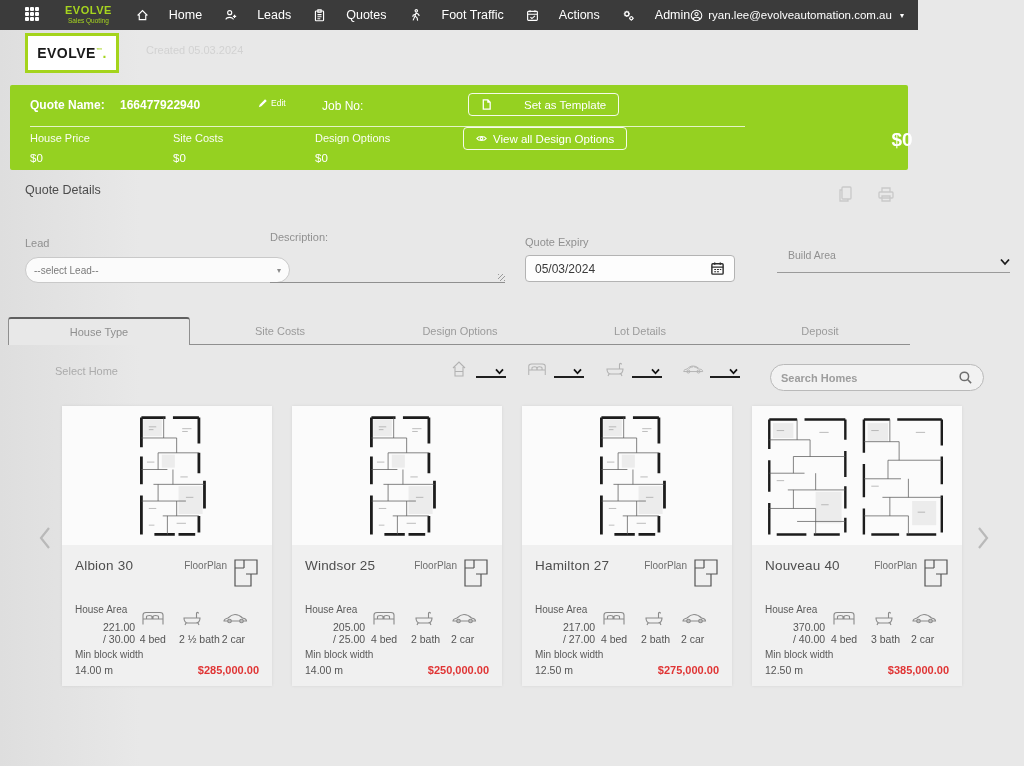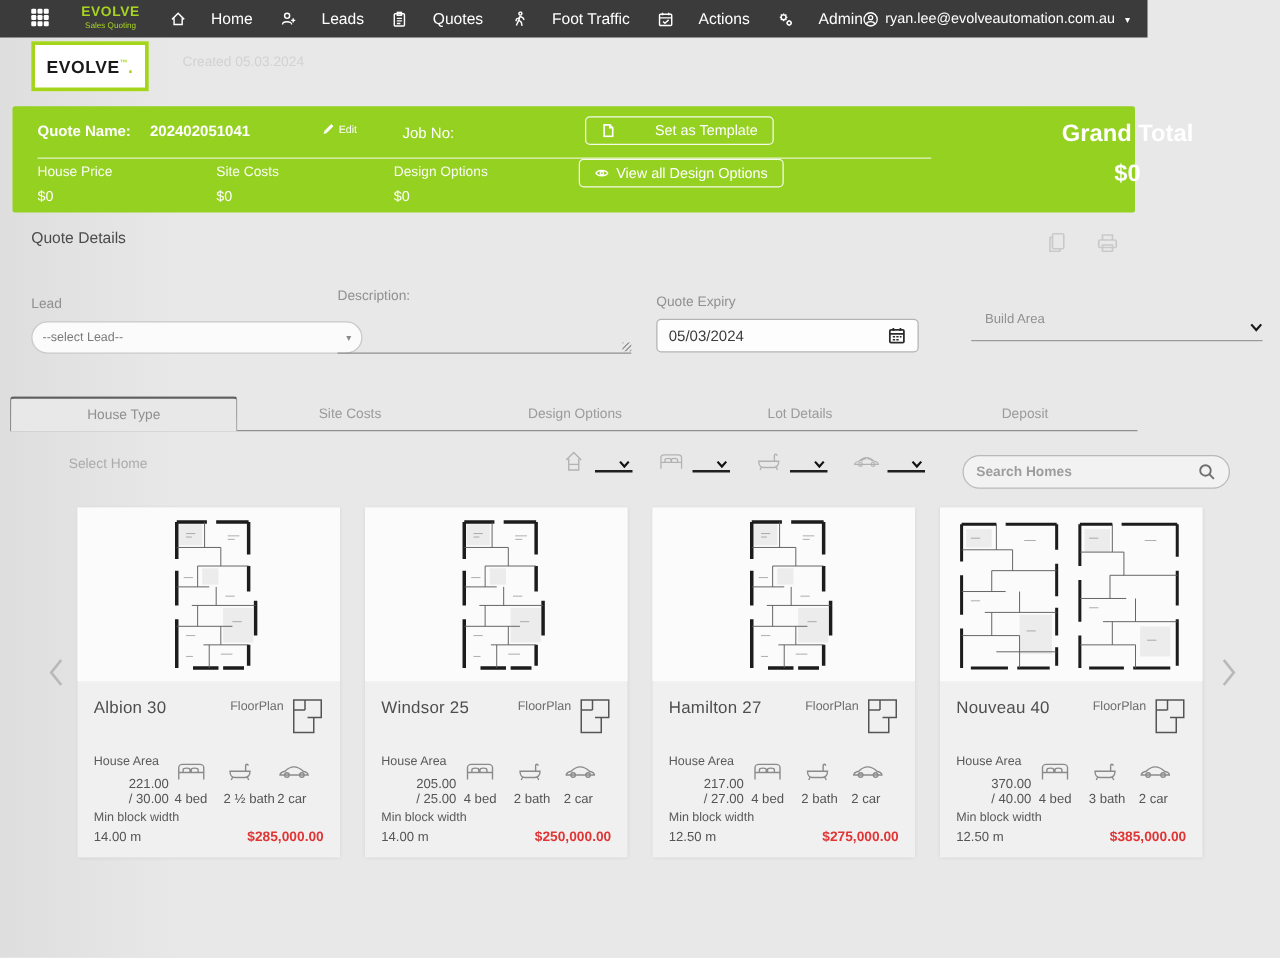--- a/index.html
+++ b/index.html
@@ -221,21 +221,21 @@
     </div>
   </div>
 
   <div class="logo-box">
     <div class="logo-text"><span>EVOLVE</span><sup>™</sup><span class="dot">.</span></div>
   </div>
   <div class="created">Created 05.03.2024</div>
 
   <div class="banner">
     <div class="bn b-label" style="left:20px;top:13px;">Quote Name:</div>
-    <div class="bn b-label" style="left:110px;top:13px;">202402051041</div>
+    <div class="bn b-label" style="left:110px;top:13px;">166477922940</div>
     <div class="bn edit-chip" style="left:248px;top:13px;">
       <svg viewBox="0 0 12 12">
           <path d="M1 11 L2 8 L8.5 1.5 L10.5 3.5 L4 10 Z"></path>
         </svg>
       <span>Edit</span>
     </div>
     <div class="bn b-val" style="left:312px;top:14px;font-size:12px;">Job No:</div>
     <button class="bn bn-btn" style="left:458px;top:8px;gap:32px;">
       <svg viewBox="0 0 12 12">
           <path d="M2.5 1 h5 l2.5 2.5 V11 H2.5 Z M7.5 1 V3.5 H10"></path>
@@ -249,21 +249,20 @@
     <div class="bn b-val" style="left:163px;top:67px;">$0</div>
     <div class="bn b-sub" style="left:305px;top:47px;">Design Options</div>
     <div class="bn b-val" style="left:305px;top:67px;">$0</div>
     <button class="bn bn-btn" style="left:453px;top:42px;">
       <svg viewBox="0 0 14 10">
           <path d="M1 5 C3 1.5 11 1.5 13 5 C11 8.5 3 8.5 1 5 Z"></path>
           <circle cx="7" cy="5" r="1.6"></circle>
         </svg>
       <span>View all Design Options</span>
     </button>
-    <div class="gt-label">Grand Total</div>
     <div class="gt-val">$0</div>
   </div>
 
   <div class="qd-title">Quote Details</div>
   <div class="qd-icons">
     <svg viewBox="0 0 20 20">
         <rect x="6" y="3" width="9" height="12" rx="1"></rect>
         <path d="M6 6 H4 V17 H12 V15"></path>
       </svg>
     <svg viewBox="0 0 20 20">

